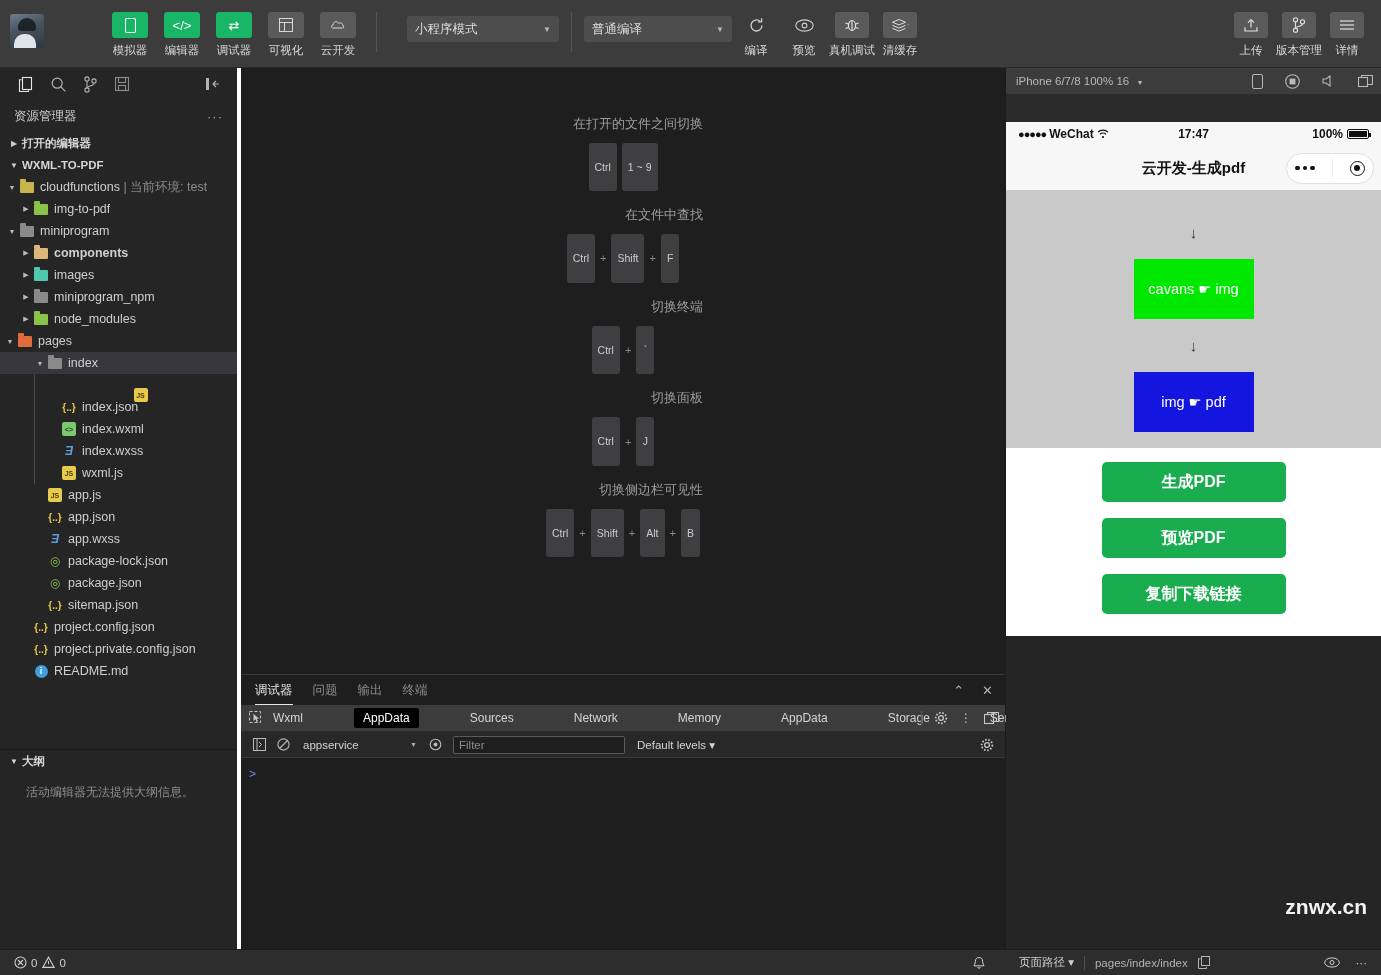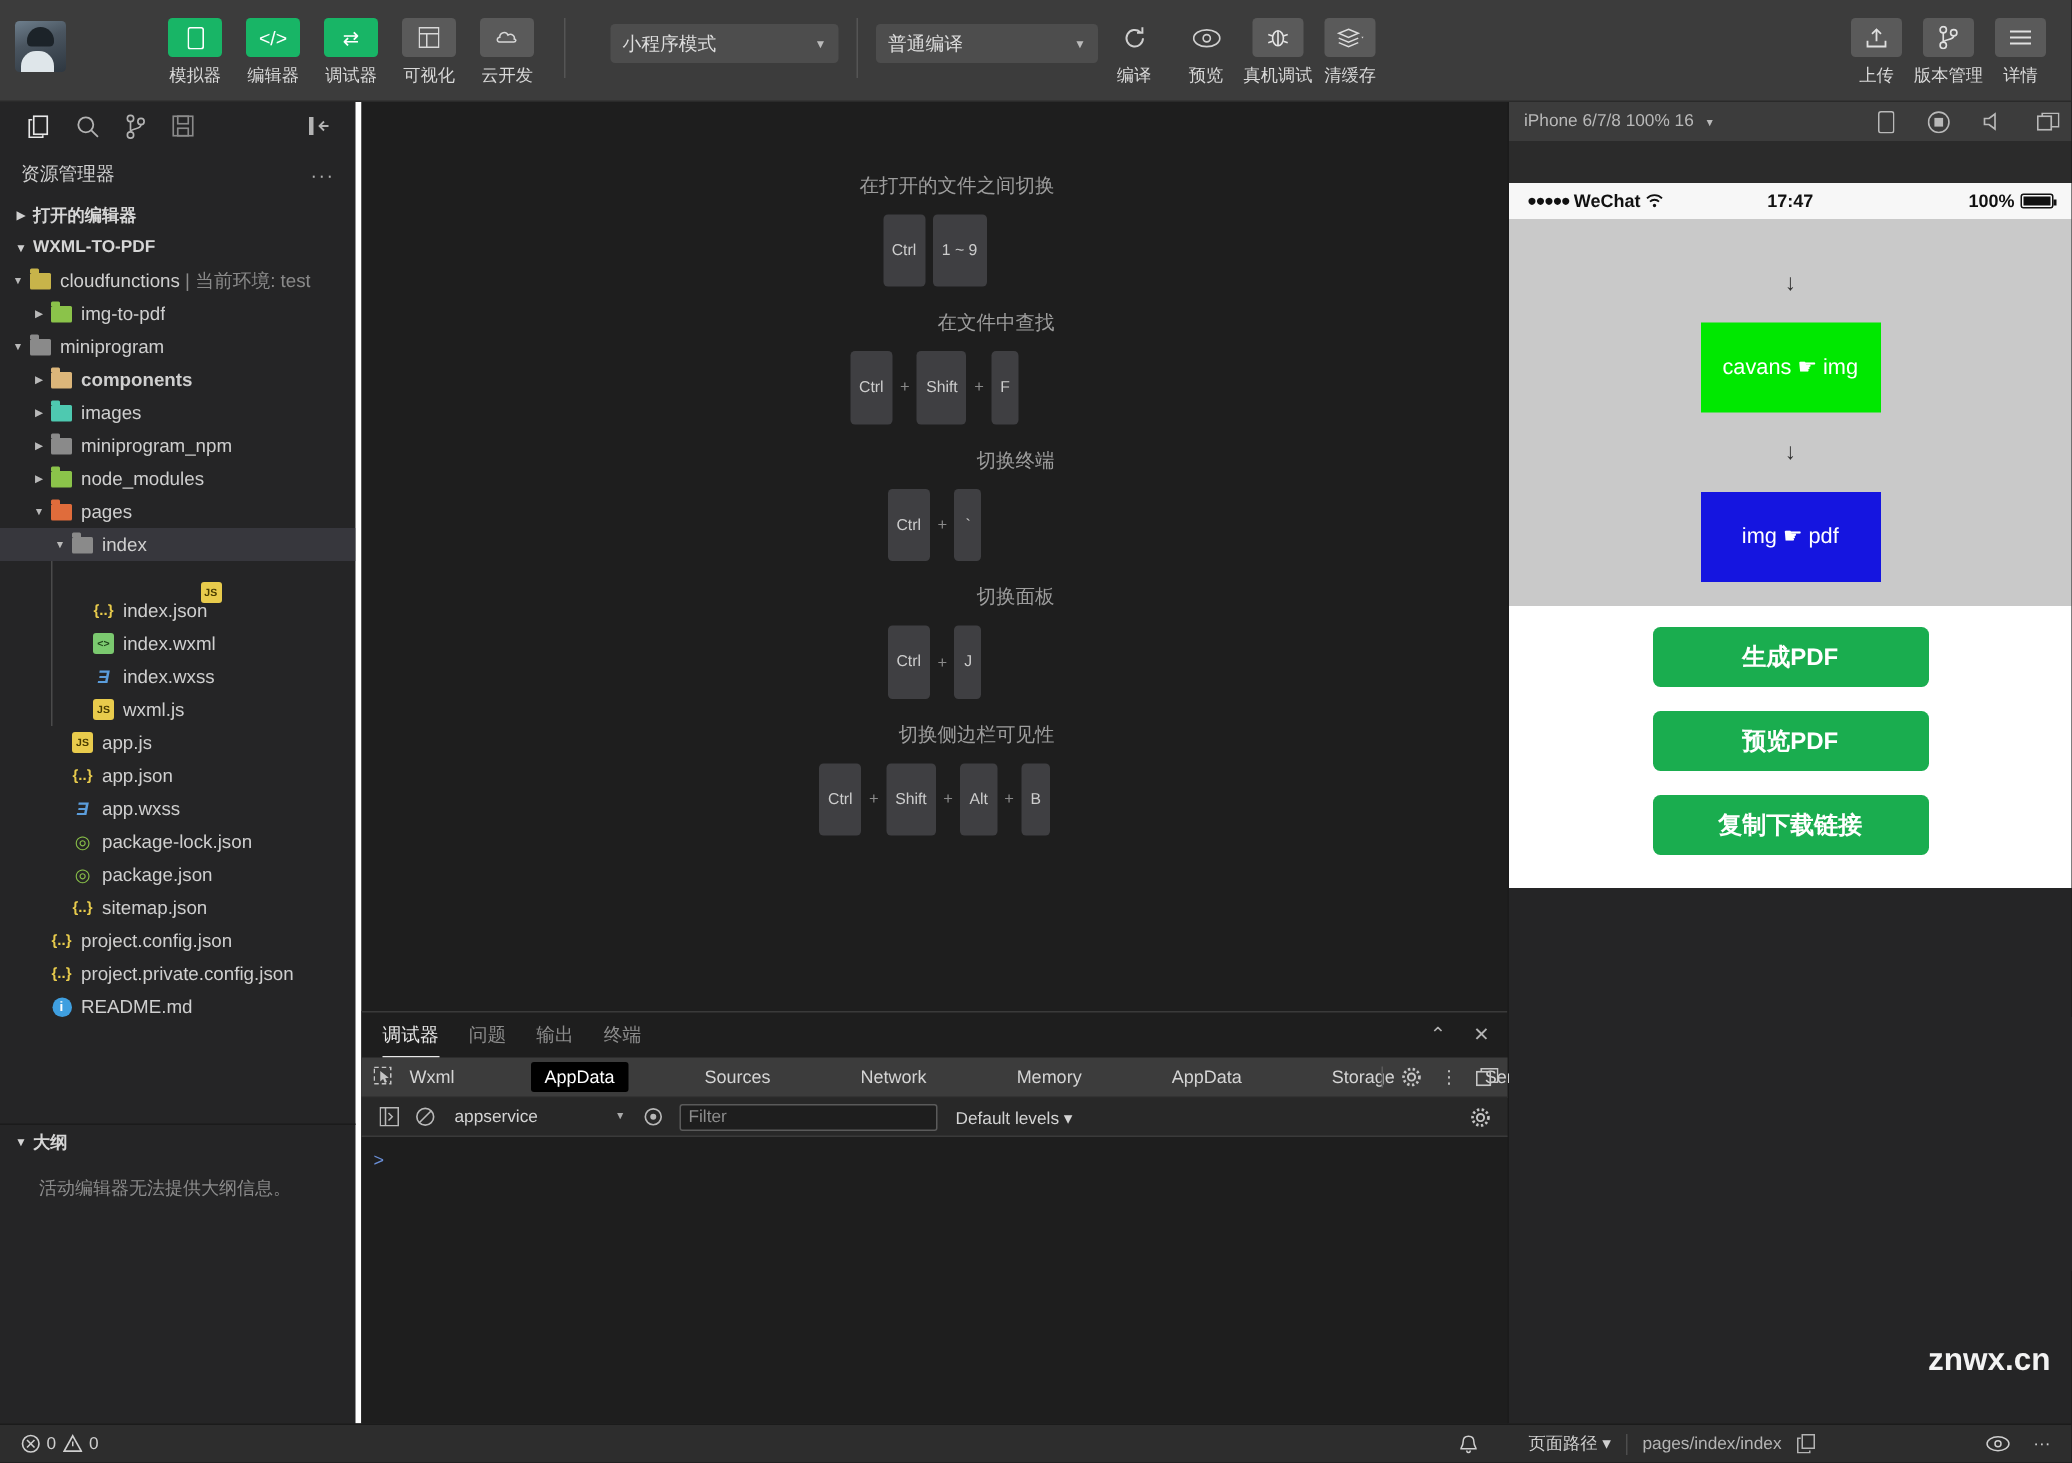--- a/index.html
+++ b/index.html
@@ -478,21 +478,21 @@
             </span>
             <span class="nm">miniprogram_npm</span>
           </div>
           <div class="row" style="padding-left: 20px;">
             <span class="tw">▶</span>
             <span class="fi">
               <span class="folder f-node"></span>
             </span>
             <span class="nm">node_modules</span>
           </div>
-          <div class="row" style="padding-left: 20px;">
+          <div class="row" style="padding-left: 4px;">
             <span class="tw">▼</span>
             <span class="fi">
               <span class="folder f-pages"></span>
             </span>
             <span class="nm">pages</span>
           </div>
           <div class="row sel" style="padding-left: 34px;">
             <span class="tw">▼</span>
             <span class="fi">
               <span class="folder f-plain"></span>
@@ -807,20 +807,34 @@
                 </svg>
             </span>
           </div>
           <div class="sb-center">17:47</div>
           <div class="sb-right">
             <span>100%</span>
             <span class="batt"></span>
           </div>
         </div>
 
+        <div class="navbar">
+          <div class="nav-title">云开发-生成pdf</div>
+          <div class="capsule">
+            <span class="dd">
+                <i></i>
+                <i></i>
+                <i></i>
+              </span>
+            <span class="cap-div"></span>
+            <span class="tgt">
+                <i></i>
+              </span>
+          </div>
+        </div>
 
         <div class="page">
           <div class="arrow">↓</div>
           <div class="cbox" style="background:#00E800">
               <span>cavans ☛ img</span>
             </div>
           <div class="arrow">↓</div>
           <div class="cbox" style="background:#1515E0">
               <span>img ☛ pdf</span>
             </div>

